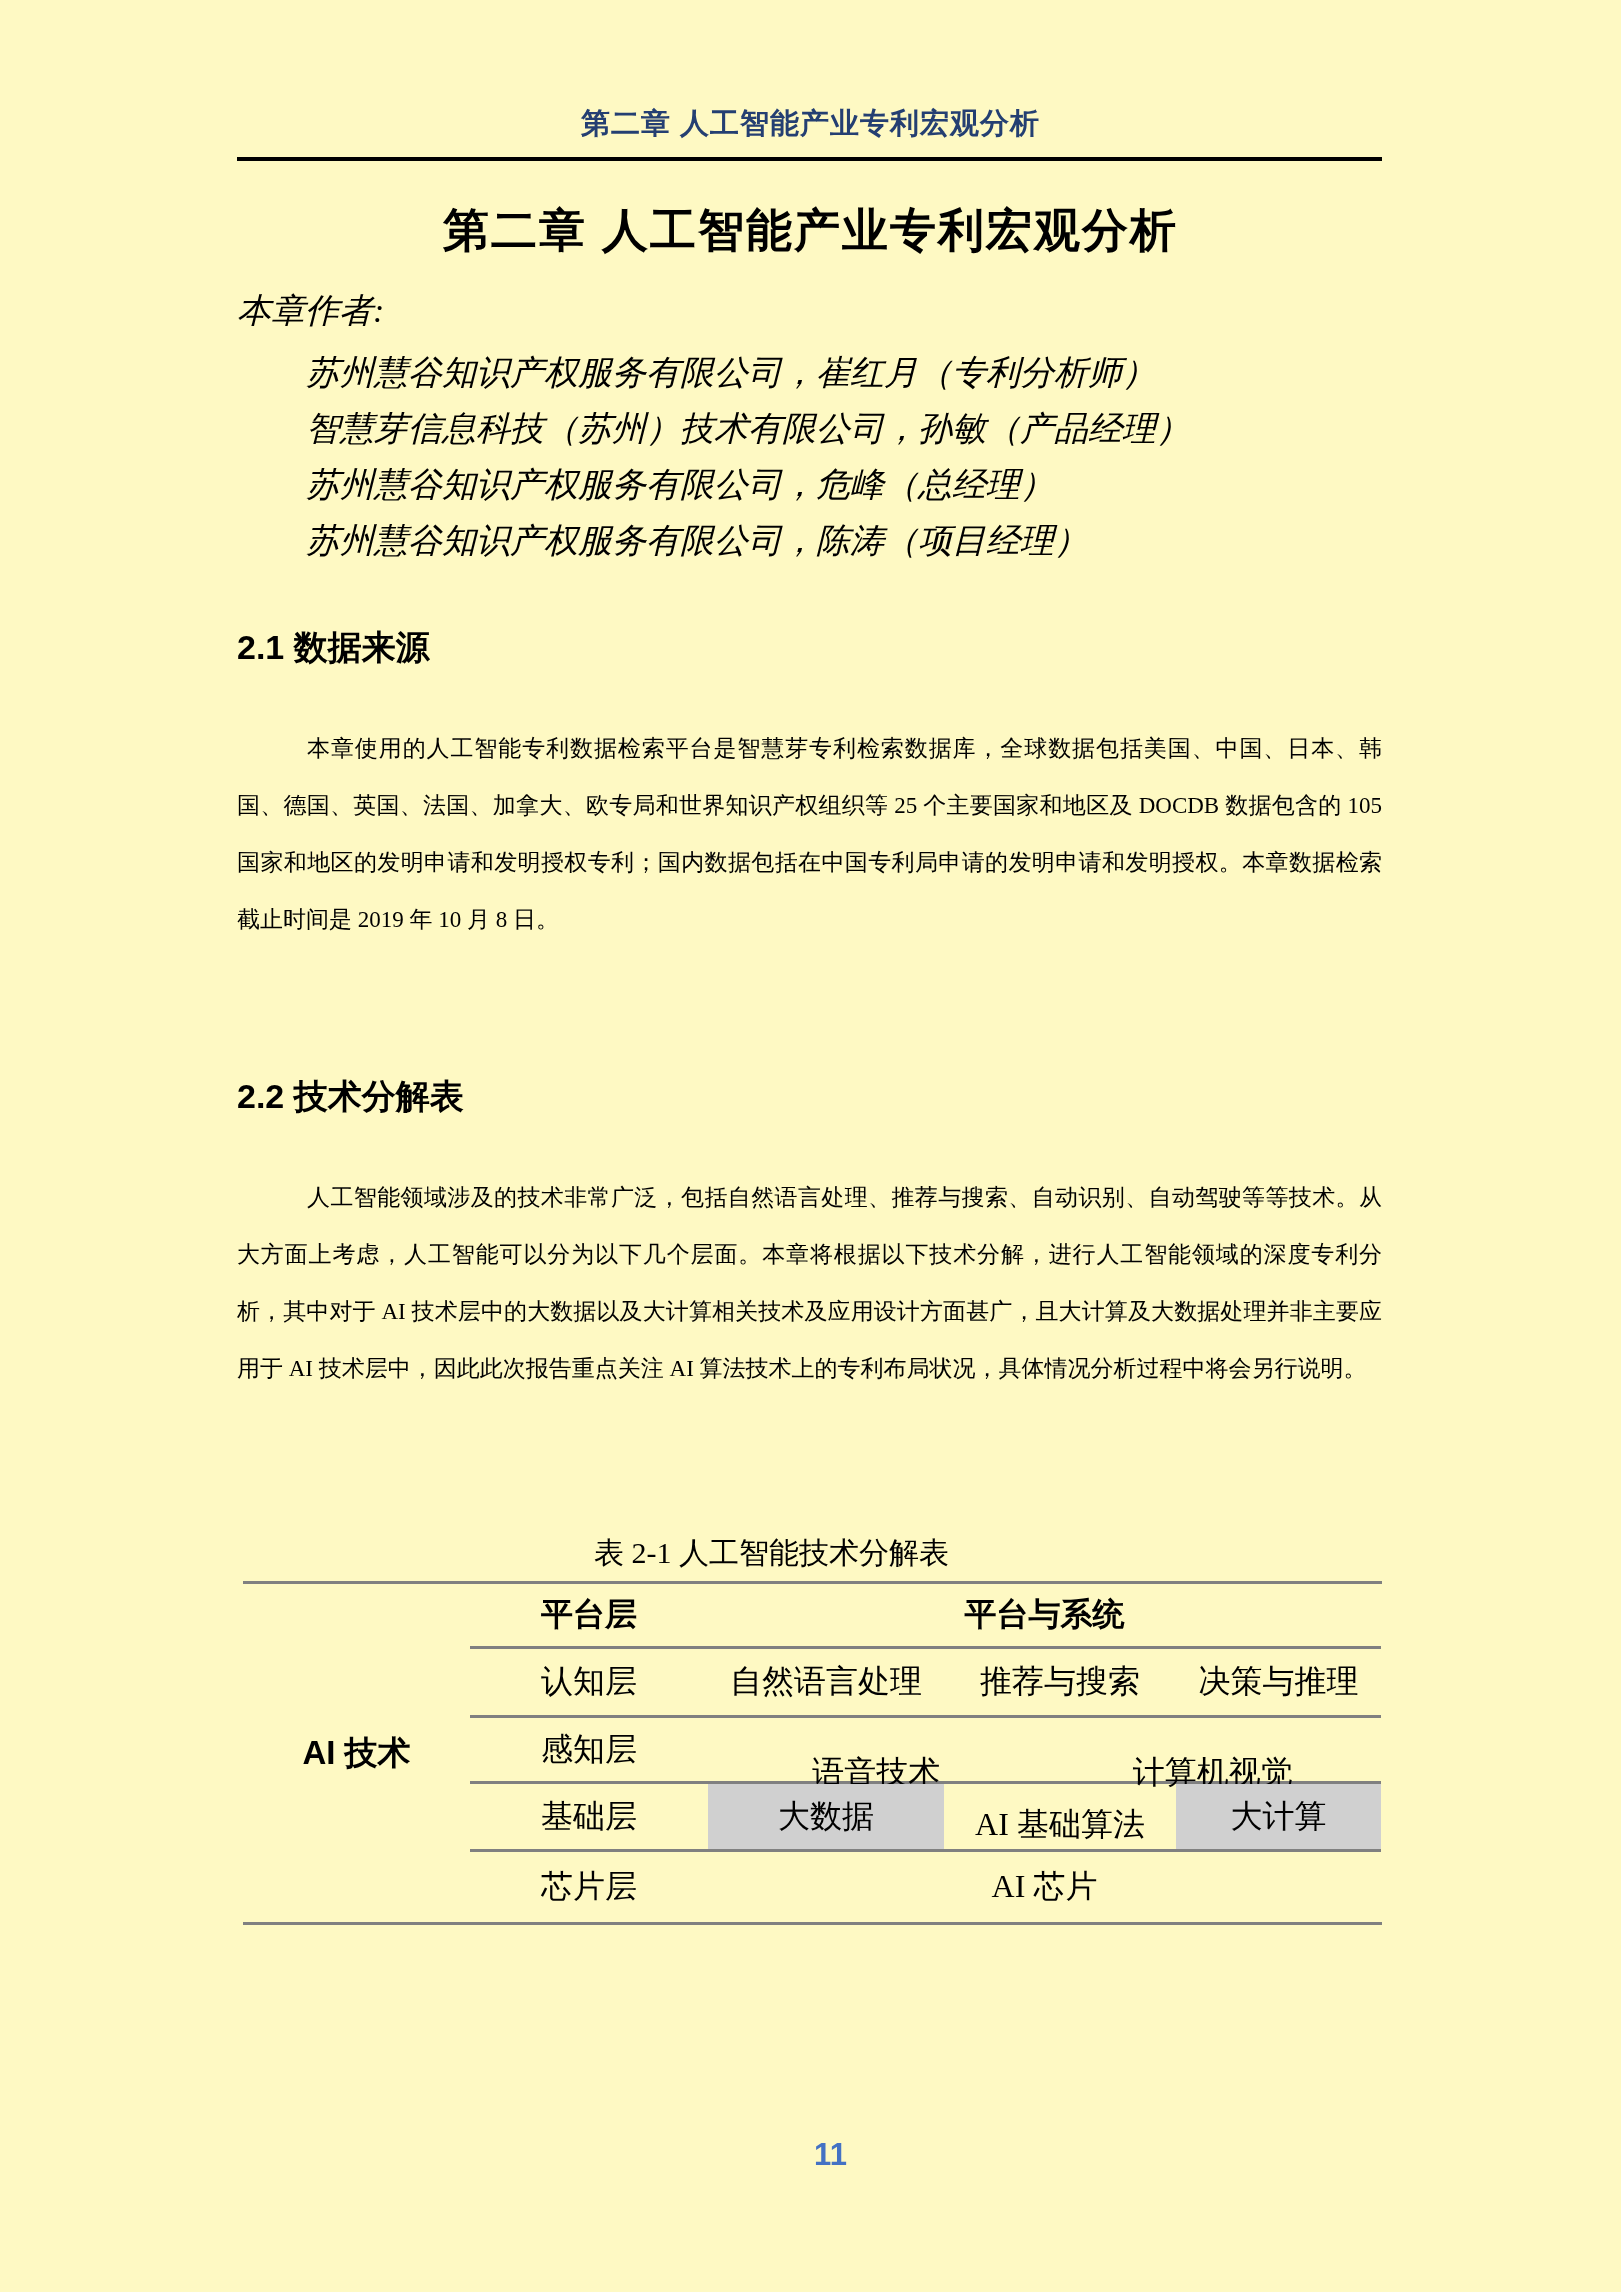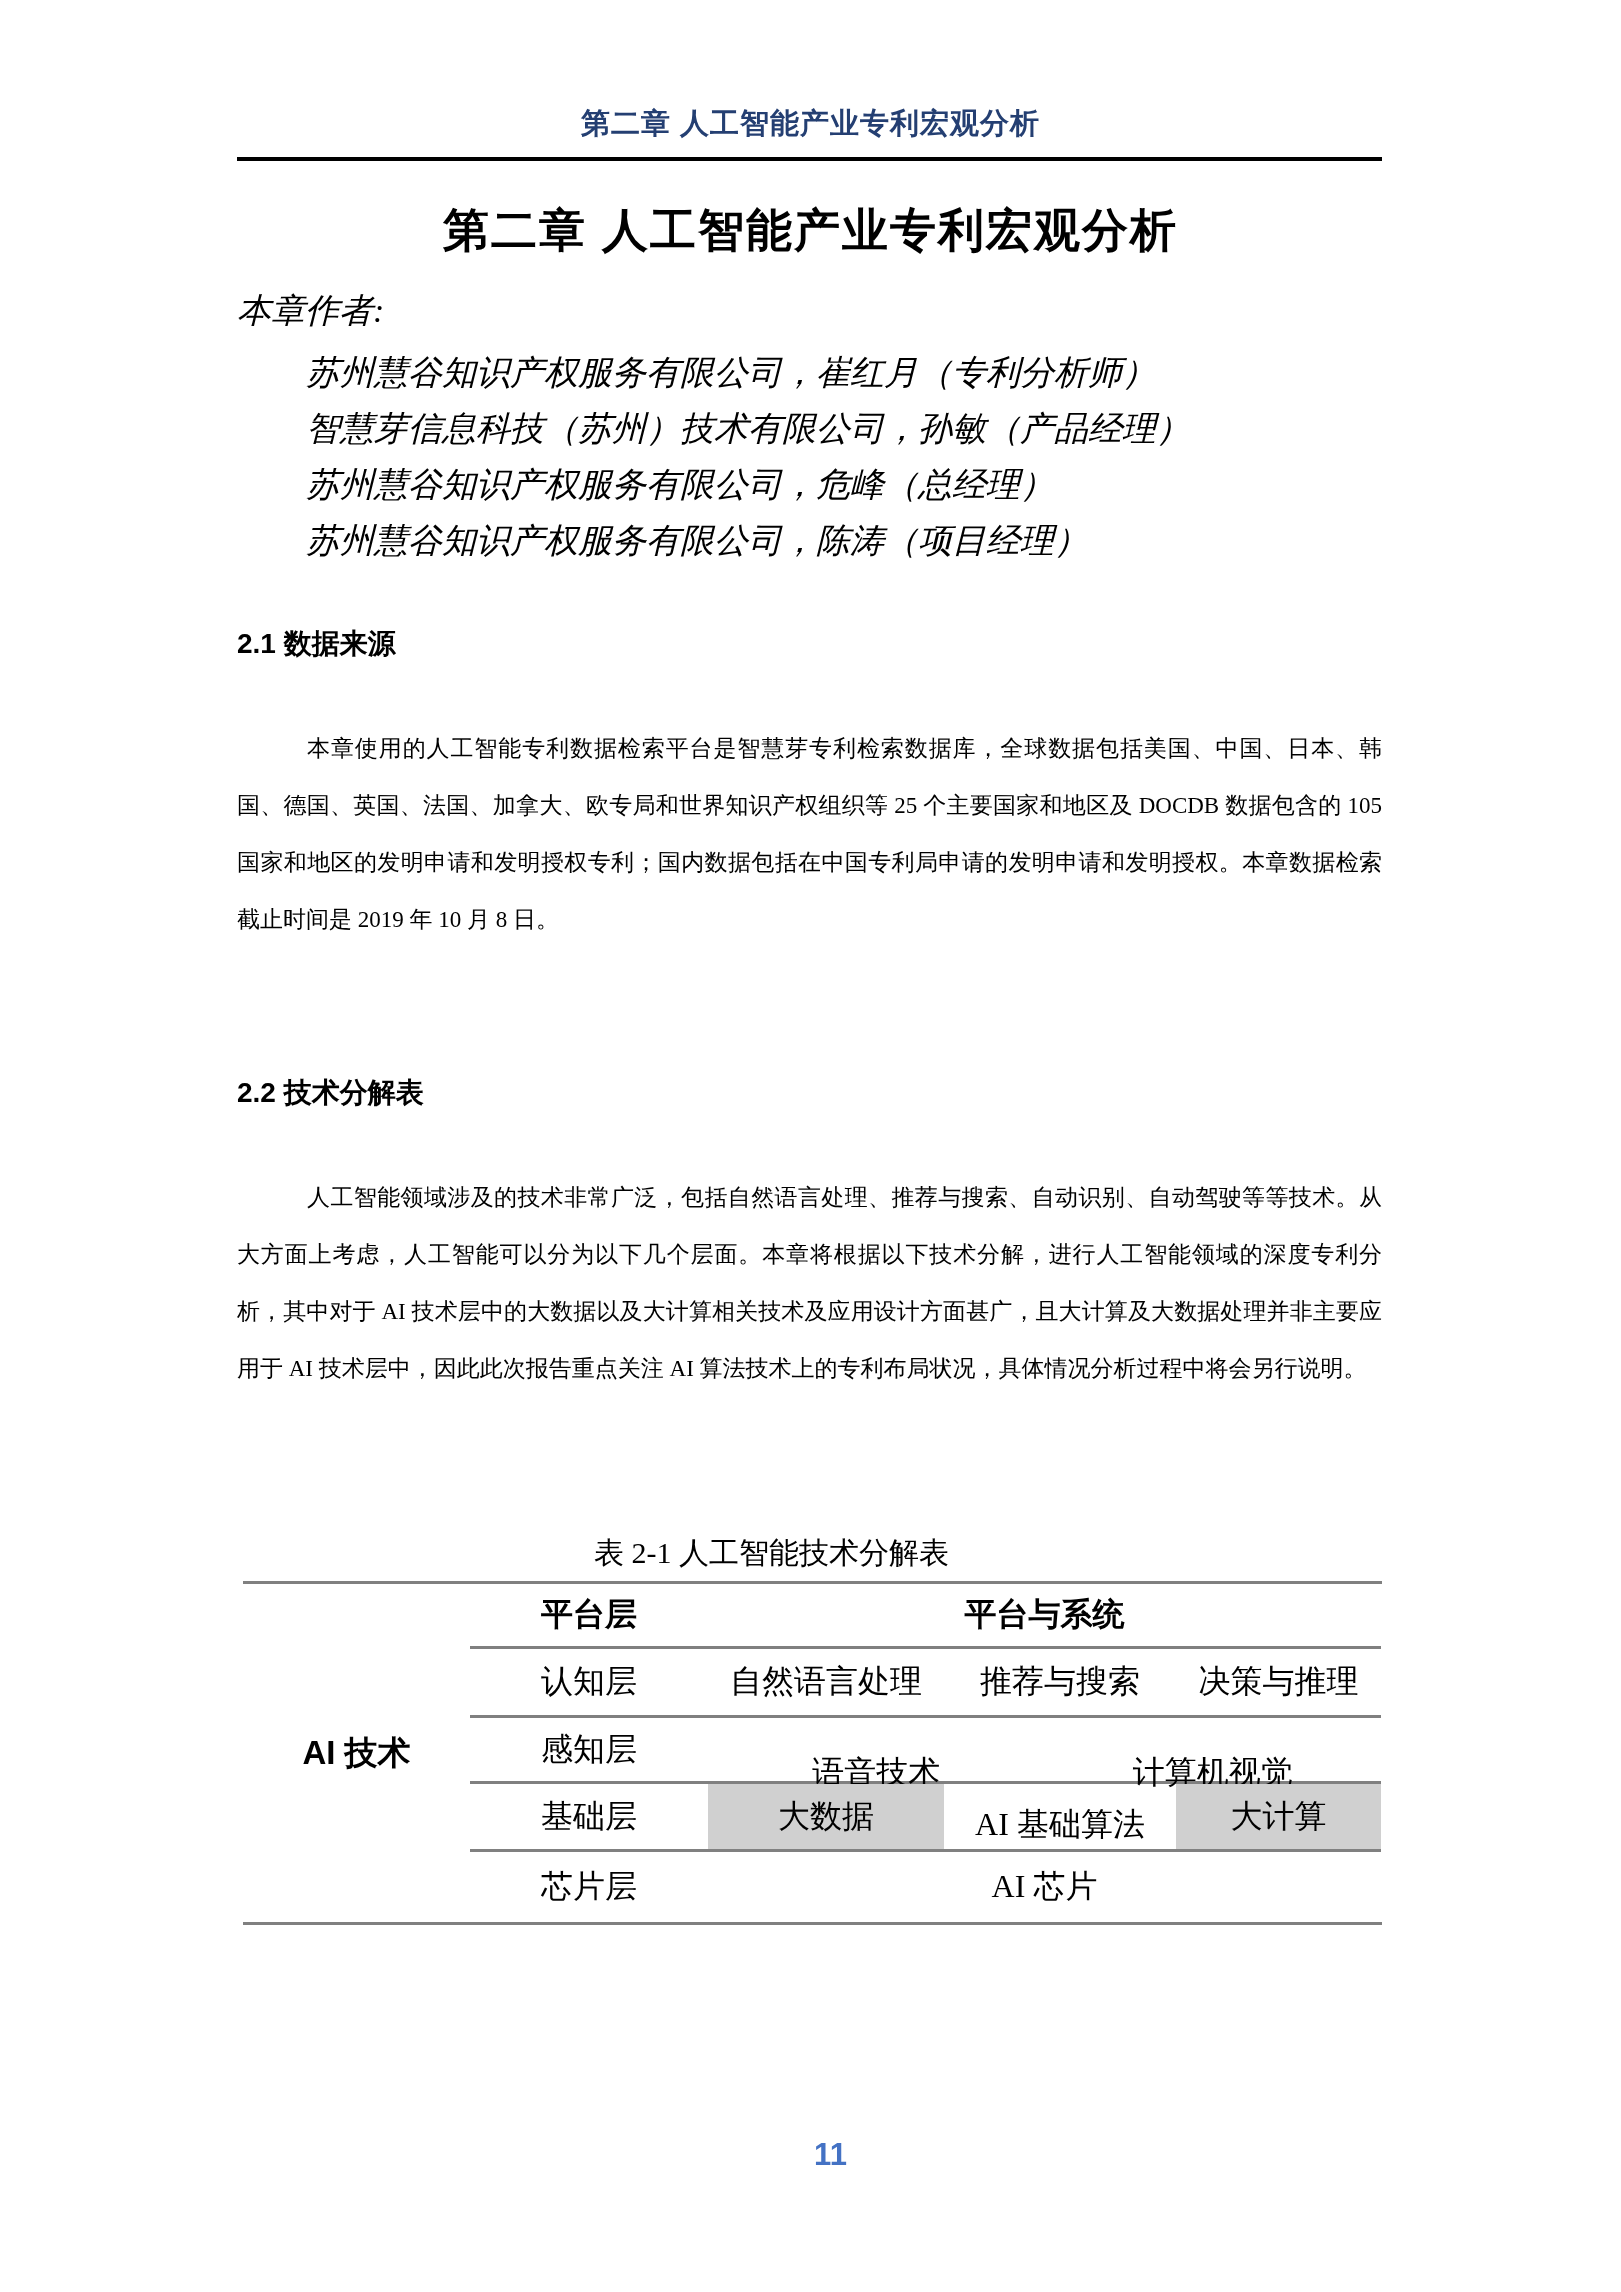--- a/index.html
+++ b/index.html
@@ -1,19 +1,19 @@
 <!DOCTYPE html>
 <html lang="zh"><head>
 <meta charset="utf-8">
 <style>
   html,body{margin:0;padding:0;background:#e8e8e8;}
   .page{
     position:relative;
     width:1621px;height:2293px;
-    background:#ffffff;
+    background:#fef9c3;
     margin:0 auto;
     overflow:hidden;
     font-family:"Liberation Serif", serif;
     color:#000;
   }
   
   .doc-header{
     position:absolute;top:104px;left:0;width:1621px;
     text-align:center;
     font-family:"Liberation Sans", sans-serif;
@@ -47,21 +47,21 @@
     font-style:italic;
     font-size:34px;
     line-height:56px;
   }
   .author-line{padding-left:69px;height:56px;}
   
   .sec-heading{
     position:absolute;left:237px;width:1145px;
     font-family:"Liberation Sans", sans-serif;
     font-weight:bold;
-    font-size:28px;
+    font-size:34px;
   }
   .sec-heading.h21{top:625px;}
   .sec-heading.h22{top:1074px;}
   
   .body-para{
     position:absolute;left:237px;width:1145px;
     font-size:23px;
     line-height:57px;
     text-align:justify;
     text-justify:inter-ideograph;

